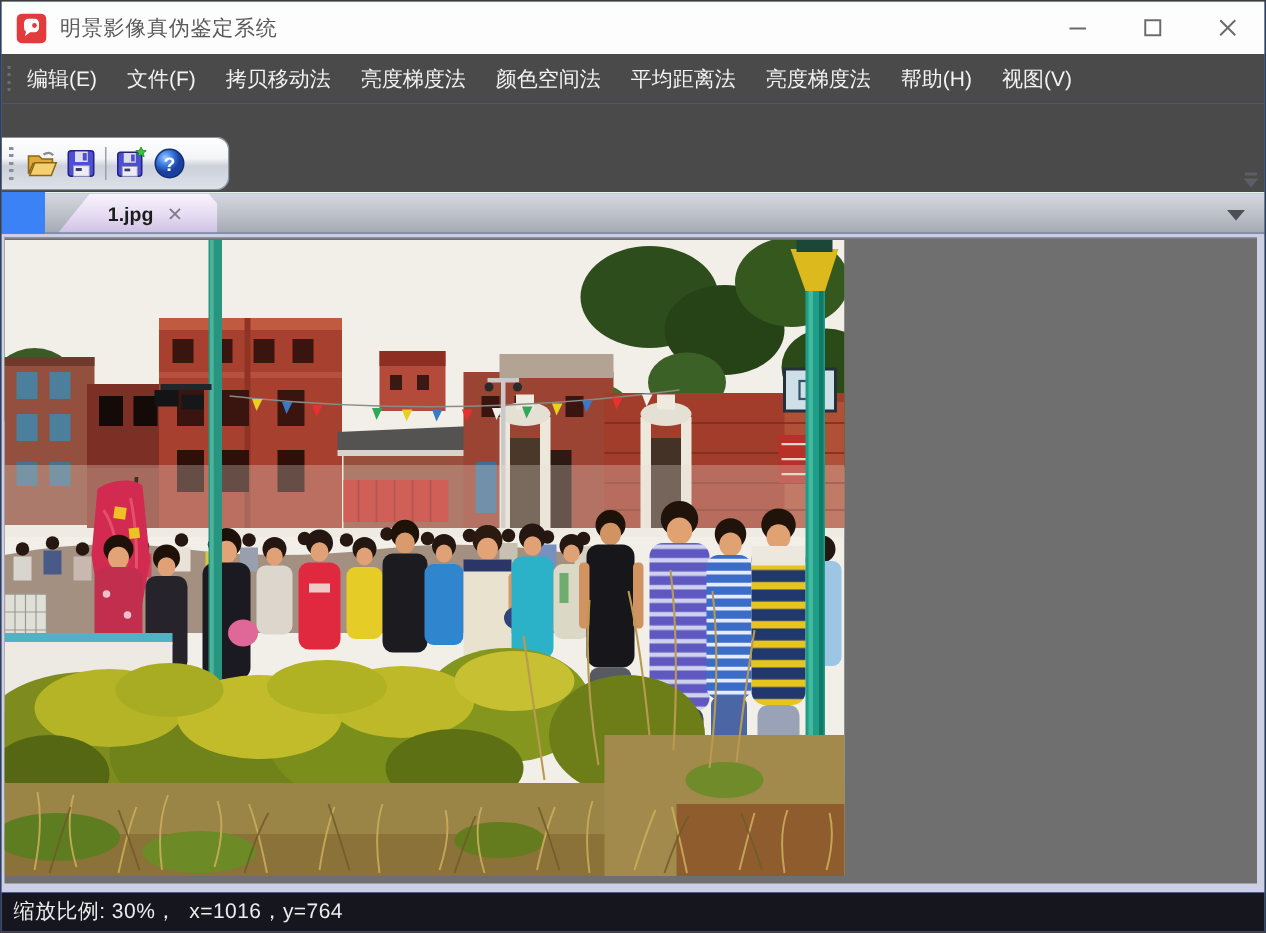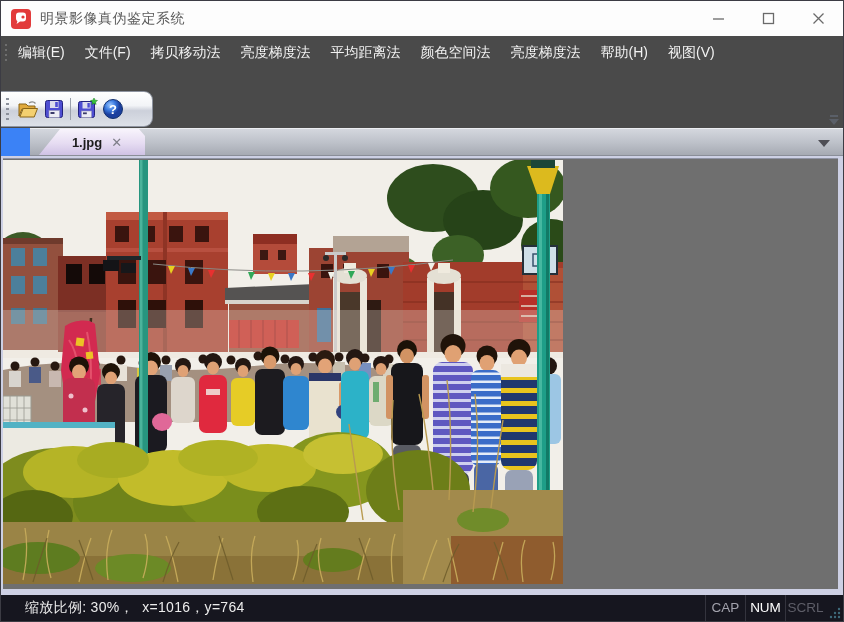--- a/index.html
+++ b/index.html
@@ -50,21 +50,21 @@
   .tab-dropdown { position: absolute; right: 13px; top: 11px; width: 0; height: 0;
     border-left: 6px solid transparent; border-right: 6px solid transparent; border-top: 7px solid #4e4e55; }
   
   .client { flex: 1; background: #cdd0e4; padding: 2px 5px 6px 2px; min-height: 0; }
   .canvas { width: 100%; height: 100%; background: #6f6f6f; border-top: 1px solid #8f93a3; position: relative; overflow: hidden; }
   .photo { position: absolute; left: 0; top: 1px; width: 560px; height: 424px; }
   .photo svg { display: block; width: 560px; height: 424px; }
   
   .statusbar { height: 26px; flex: none; background: #16161f; color: #ececec;
     display: flex; align-items: center; font-size: 14px; }
-  .status-left { padding-left: 24px; letter-spacing: .3px; white-space: pre; text-align: right; }
+  .status-left { padding-left: 8px; letter-spacing: .3px; white-space: pre; text-align: right; }
   .status-right { margin-left: auto; display: flex; align-items: stretch; height: 100%; }
   .kbd-ind { width: 40px; text-align: center; line-height: 25px; font-size: 13.5px;
     border-left: 1px solid #34343e; color: #a2a2ac; }
   .kbd-ind.active { color: #ffffff; }
   .kbd-ind.dim { color: #5e5e68; }
   .kbd-ind:last-of-type { border-right: 1px solid #34343e; }
   .resize-grip { width: 18px; height: 100%; display: flex; align-items: flex-end; justify-content: flex-end; padding: 0 2px 2px 0; }
 </style>
 </head>
 <body>
@@ -98,22 +98,22 @@
       </span>
     </div>
   </div>
 
   <div class="menubar">
     <span class="menu-grip"></span>
     <span class="menu-item">编辑(E)</span>
     <span class="menu-item">文件(F)</span>
     <span class="menu-item">拷贝移动法</span>
     <span class="menu-item">亮度梯度法</span>
+    <span class="menu-item">颜色空间法</span>
     <span class="menu-item">平均距离法</span>
-    <span class="menu-item">颜色空间法</span>
     <span class="menu-item">亮度梯度法</span>
     <span class="menu-item">帮助(H)</span>
     <span class="menu-item">视图(V)</span>
   </div>
 
   <div class="dock">
     <div class="toolstrip">
       <span class="strip-grip"></span>
       <span class="tool-btn" title="打开">
         <svg width="24" height="24" viewBox="0 0 24 24">
@@ -456,32 +456,15 @@
           <path d="M430 330 q-6 -60 -14 -96 M446 340 q4 -70 -2 -120 M396 350 q-10 -60 -6 -110 M470 352 q8 -64 2 -118 M360 360 q-8 -56 -14 -96 M488 348 q6 -50 12 -88" stroke="#b89a50" stroke-width="1.4" fill="none"></path>
           <path d="M20 420 q6 -30 2 -52 M48 418 q-8 -26 -2 -48 M76 422 q6 -28 12 -44 M105 420 q-4 -30 4 -50 M140 418 q8 -26 2 -44 M175 422 q-6 -30 -12 -46 M210 420 q4 -26 10 -42 M250 422 q-4 -28 2 -46 M290 420 q8 -24 4 -40 M320 422 q-8 -26 -2 -44 M355 420 q6 -28 12 -42 M390 422 q-4 -30 2 -48 M420 420 q8 -26 14 -40 M455 422 q-6 -28 -10 -44 M490 420 q6 -24 10 -38 M520 422 q-4 -26 2 -42 M548 420 q6 -22 2 -38" stroke="#c9ad5c" stroke-width="1.3" fill="none" opacity=".9"></path>
           <path d="M30 422 q8 -26 14 -44 M90 420 q-8 -24 -14 -40 M160 422 q8 -26 16 -40 M230 420 q-8 -26 -14 -44 M300 422 q8 -24 14 -38 M370 420 q-8 -26 -14 -42 M440 422 q8 -24 16 -38 M505 420 q-8 -24 -14 -38" stroke="#6d5c2a" stroke-width="1.2" fill="none" opacity=".85"></path>
         </svg>
       </div>
     </div>
   </div>
 
   <div class="statusbar">
     <span class="status-left">缩放比例: 30%，  x=1016，y=764</span>
-    <div class="status-right">
-      <span class="kbd-ind">CAP</span>
-      <span class="kbd-ind active">NUM</span>
-      <span class="kbd-ind dim">SCRL</span>
-      <span class="resize-grip">
-        <svg width="13" height="13" viewBox="0 0 13 13">
-          <g fill="#3f6a7a">
-              <circle cx="11" cy="3" r="1.2"></circle>
-              <circle cx="11" cy="7" r="1.2"></circle>
-              <circle cx="7" cy="7" r="1.2"></circle>
-              <circle cx="11" cy="11" r="1.2"></circle>
-              <circle cx="7" cy="11" r="1.2"></circle>
-              <circle cx="3" cy="11" r="1.2"></circle>
-            </g>
-        </svg>
-      </span>
-    </div>
   </div>
 
 </div>
 
 </body></html>

